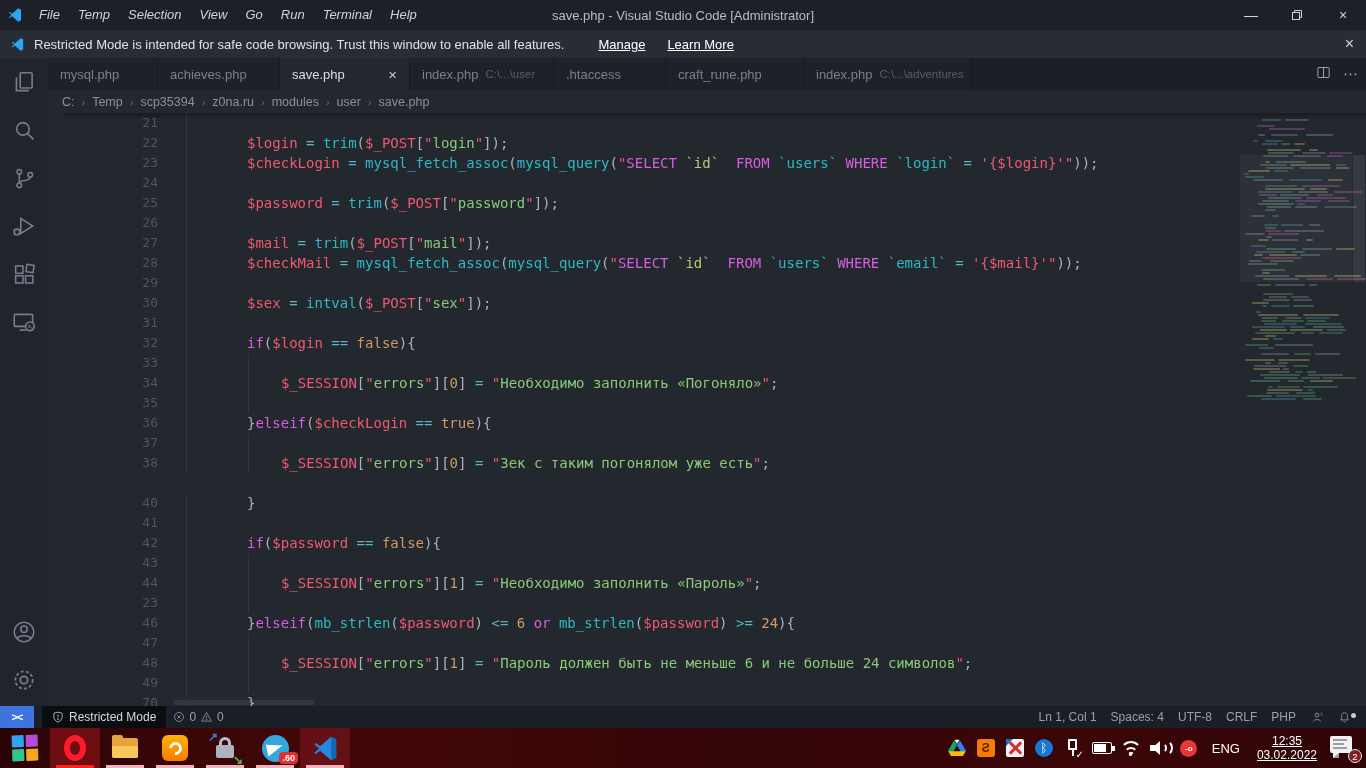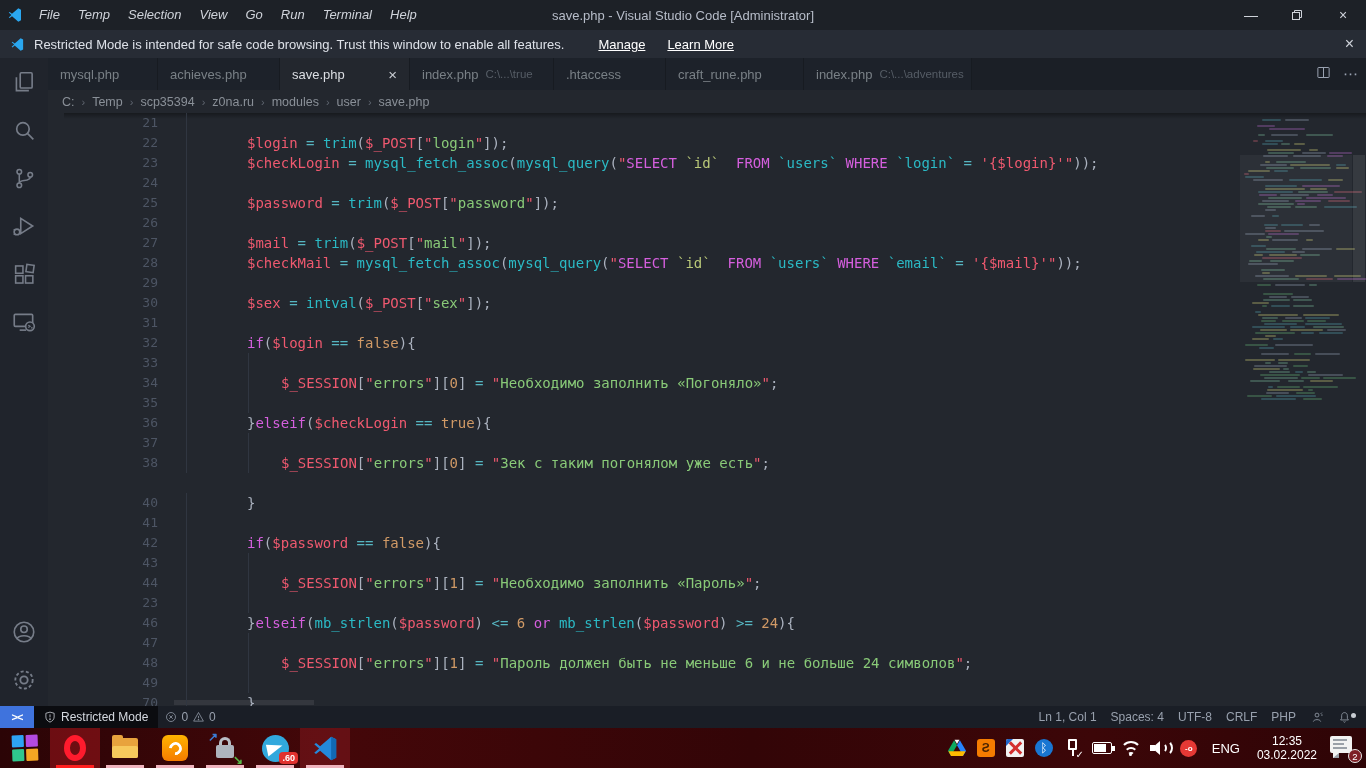--- a/index.html
+++ b/index.html
@@ -59,37 +59,37 @@
   .vscroll { position:absolute; right:0; top:0; width:14px; height:593px; }
   .vthumb { position:absolute; left:1px; width:12px; top:42px; height:127px; background:rgba(255,255,255,.09); }
   .hthumb { position:absolute; left:110px; bottom:1px; width:140px; height:5px; background:rgba(255,255,255,.08); }
 
   
   .statusbar { position:absolute; left:0; top:706px; width:1366px; height:22px; background:#1a1e26;
                display:flex; align-items:center; font-size:12px; color:#98a0ad; }
   .remote { width:34px; height:22px; background:#3f73dd; color:#fff; display:flex; align-items:center;
             justify-content:center; font-weight:bold; font-size:11px; letter-spacing:-1px; }
   .prominent { height:22px; background:#0b0c10; color:#d5d9e0; display:flex; align-items:center;
-               gap:5px; padding:0 10px; }
+               gap:5px; padding:0 10px; margin-left:8px; }
   .sb-item { display:flex; align-items:center; gap:4px; padding:0 7px; white-space:nowrap; }
   .sb-right { margin-left:auto; display:flex; align-items:center; padding-right:8px; }
 
   
   .taskbar { position:absolute; left:0; top:728px; width:1366px; height:40px;
              background:linear-gradient(90deg,#2b0406,#440709 25%,#330507 55%,#3c0608 80%,#2e0406);
              display:flex; align-items:center; }
   .tb-slot { position:relative; width:50px; height:40px; display:flex; align-items:center; justify-content:center; }
   .tb-slot .runline { position:absolute; bottom:0; left:6px; right:6px; height:3px; background:#efb3bd; }
   .tb-slot.hl { background:rgba(255,35,45,.30); }
   .tb-slot.hl2 { background:rgba(255,60,70,.18); }
   .tb-slot.opera .runline { background:#ff1f1f; }
   .tray { margin-left:auto; display:flex; align-items:center; gap:9px; padding-right:10px; color:#fff; }
   .tray-ico { position:relative; width:20px; height:22px; display:flex; align-items:center; justify-content:center; }
   .lang { font-size:13px; margin:0 4px; }
-  .clock { text-align:center; font-size:12px; line-height:14px; margin:0 4px; white-space:nowrap; }
+  .clock { text-align:center; font-size:12px; line-height:14px; margin:0 4px; white-space:nowrap;text-decoration:underline; }
   .notif { position:relative; width:26px; height:24px; }
   .badge { position:absolute; background:#e0312e; color:#fff; border-radius:4px; font-size:9px;
            padding:1px 3px; bottom:-4px; right:-8px; font-weight:bold; }
   .nbadge { position:absolute; right:-6px; bottom:-3px; width:14px; height:14px; border-radius:50%;
             background:#7d2026; border:1px solid #e8e8e8; color:#fff; font-size:9.5px;
             display:flex; align-items:center; justify-content:center; }
 
   
   .winlogo { width:26px; height:26px; display:grid; grid-template-columns:12px 12px; grid-template-rows:12px 12px; gap:2px; transform:rotate(-2deg); }
   .winlogo div { border-radius:1px; }
@@ -254,21 +254,21 @@
         </div>
         <div class="tab" style="width: 122px;">
           <span>achieves.php</span>
         </div>
         <div class="tab active" style="width: 130px;">
           <span>save.php</span>
           <span class="closex" style="margin-left: auto;">×</span>
         </div>
         <div class="tab" style="width: 144px;">
           <span>index.php</span>
-          <span class="detail">C:\...\true</span>
+          <span class="detail">C:\...\user</span>
         </div>
         <div class="tab" style="width: 112px;">
           <span>.htaccess</span>
         </div>
         <div class="tab" style="width: 138px;">
           <span>craft_rune.php</span>
         </div>
         <div class="tab" style="width: 168px;">
           <span>index.php</span>
           <span class="detail">C:\...\adventures</span>

